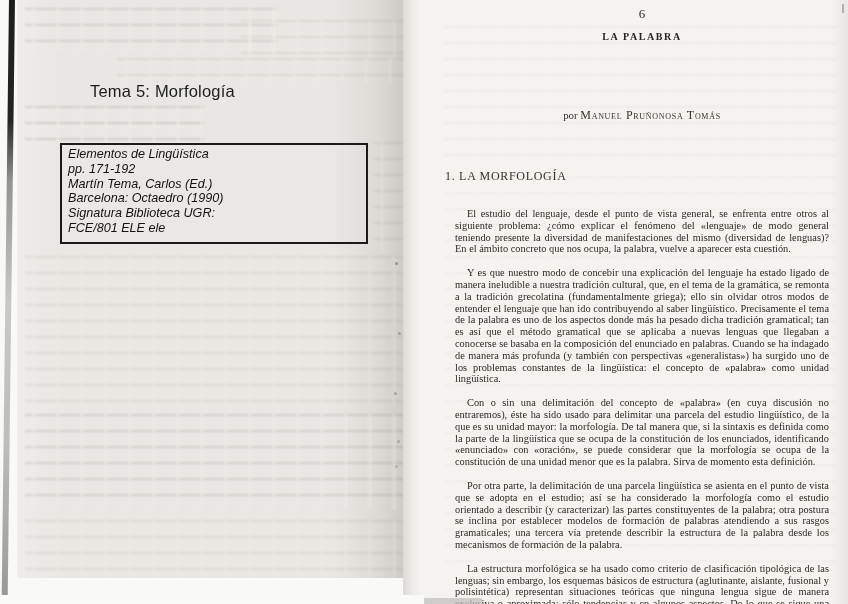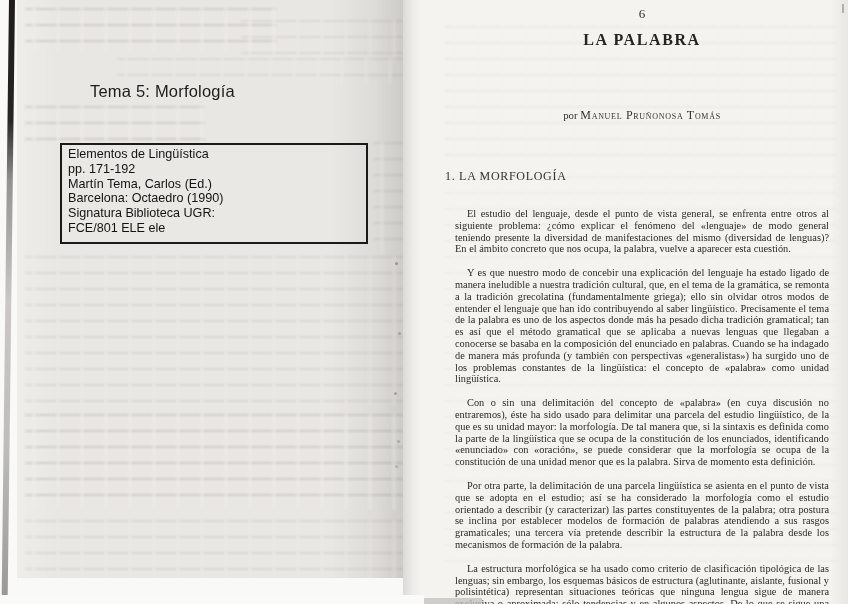--- a/index.html
+++ b/index.html
@@ -39,34 +39,35 @@
     font-family:"Liberation Sans", sans-serif;
     font-size:16.5px;letter-spacing:.2px;color:var(--label-ink);
   }
   .ref-box{
     position:absolute;left:43px;top:143px;width:308px;
     border:2px solid #1a1a19;
     padding:2px 4px 6px 6px;
     font-family:"Liberation Sans", sans-serif;
     font-size:12.6px;line-height:14.8px;color:#131312;
     background:rgba(255,255,255,.06);
+    font-style:italic;
   }
   
   .page-right{
     position:absolute;left:403px;top:0;width:445px;height:604px;
     background:
       linear-gradient(to right, rgba(90,87,82,.16) 0, rgba(90,87,82,.05) 9px, rgba(90,87,82,0) 18px),
       linear-gradient(to right, rgba(0,0,0,0) 96%, rgba(0,0,0,.05) 100%),
       var(--right-paper);
   }
   .text-col{position:absolute;left:40px;top:0;width:398px;height:604px;color:var(--ink);}
   .page-number{position:absolute;top:6px;width:100%;text-align:center;font-size:13px;color:#2e2c28;}
   .chapter-title{
     position:absolute;top:31px;width:100%;text-align:center;
-    font-size:16px;font-weight:bold;letter-spacing:1.6px;color:#262420;
+    font-size:10px;font-weight:bold;letter-spacing:1.6px;color:#262420;
   }
   .byline{position:absolute;top:60px;width:100%;text-align:center;font-size:10.8px;color:#35332e;margin-top:48px;}
   .byline .byline-name{font-variant:small-caps;font-size:12px;letter-spacing:.7px;}
   .section-heading{
     position:absolute;top:169px;left:2px;
     font-size:12px;letter-spacing:.7px;color:#34322c;
   }
   .body-text{position:absolute;top:196px;left:0;width:398px;}
   .body-text p{
     margin:12px;text-indent:12px;text-align:justify;

